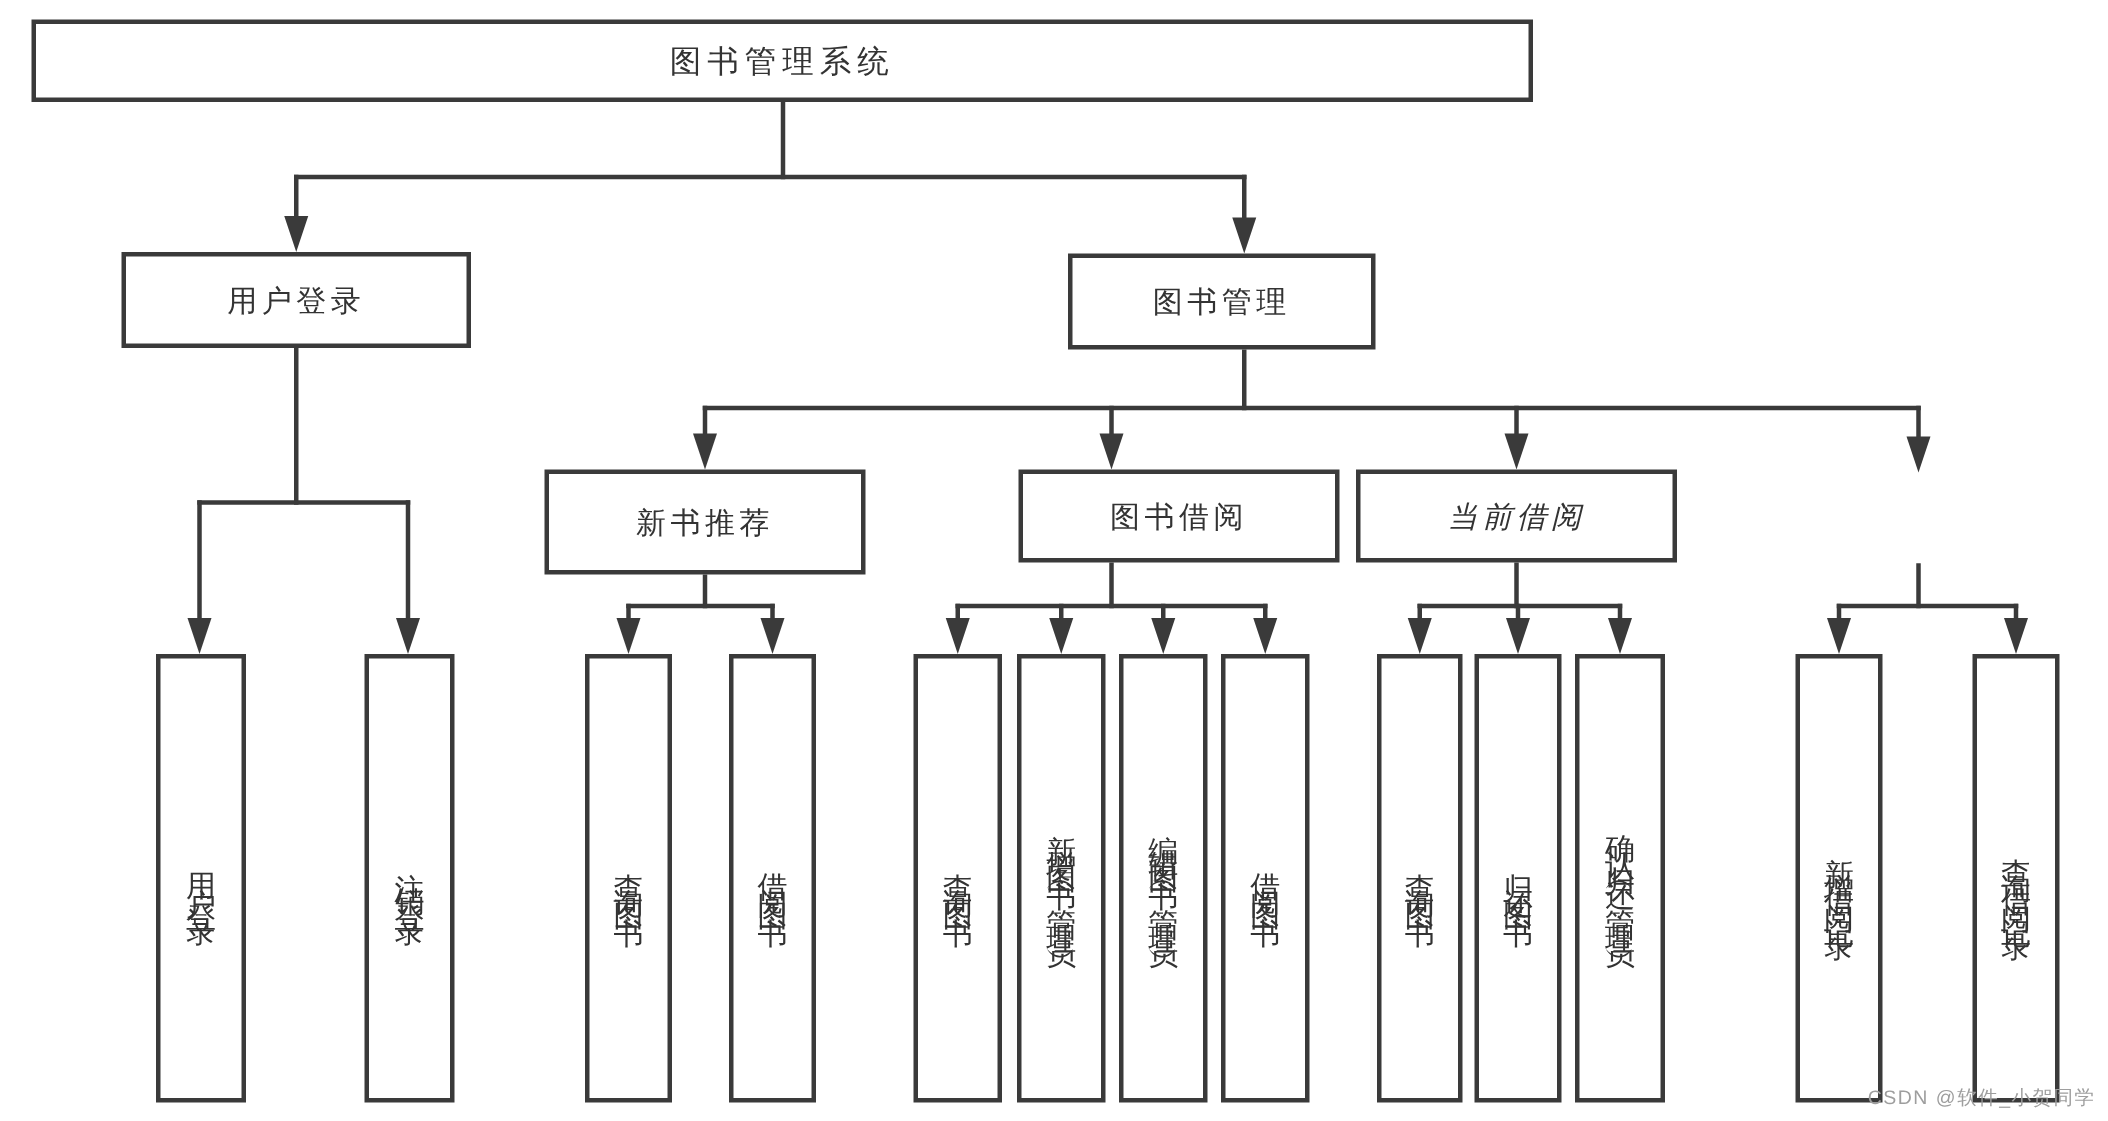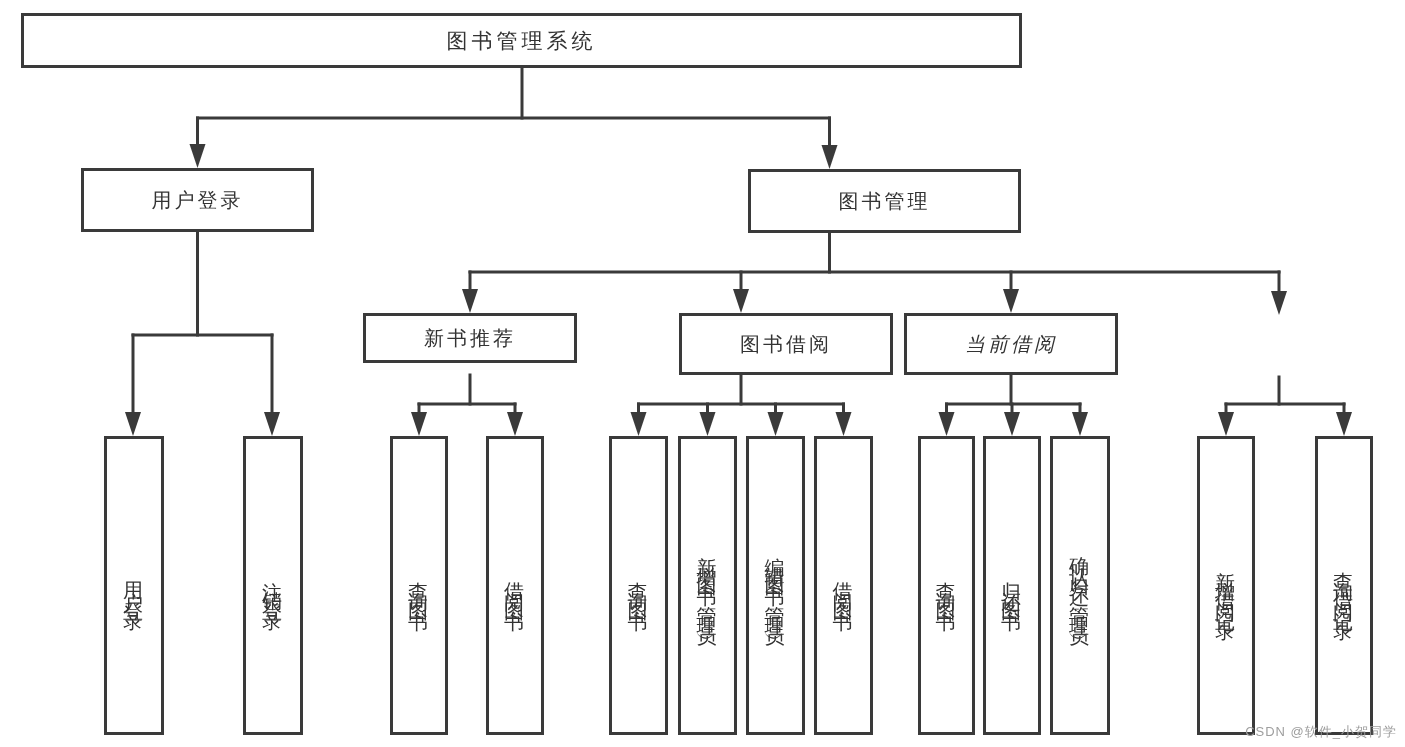--- a/index.html
+++ b/index.html
@@ -127,23 +127,23 @@
       <polygon points="1004,412 1020,412 1012,436"></polygon>
       <polygon points="1072,412 1088,412 1080,436"></polygon>
       <polygon points="1218,412 1234,412 1226,436"></polygon>
       <polygon points="1336,412 1352,412 1344,436"></polygon>
     </g>
   </svg>
 
   <div class="node root" style="left:21px; top:13px; width:1001px; height:55px;">图书管理系统</div>
 
   <div class="node" style="left:81px; top:168px; width:233px; height:64px;">用户登录</div>
-  <div class="node" style="left:748px; top:169px; width:273px; height:64px;">图书管理</div>
+  <div class="node" style="left:712px; top:169px; width:205px; height:64px;">图书管理</div>
 
-  <div class="node" style="left:363px; top:313px; width:214px; height:50px;font-family:Liberation Serif, serif;">新书推荐</div>
+  <div class="node" style="left:363px; top:313px; width:214px; height:70px;font-family:Liberation Serif, serif;">新书推荐</div>
   <div class="node" style="left:634px; top:313px; width:214px; height:62px;margin-left:45px;">图书借阅</div>
   <div class="node" style="left:904px; top:313px; width:214px; height:62px;font-style:italic;">当前借阅</div>
 
   <div class="node leaf" style="left:104px; width:60px;">用户登录</div>
   <div class="node leaf" style="left:243px; width:60px;">注销登录</div>
 
   <div class="node leaf" style="left:390px; width:58px;">查询图书</div>
   <div class="node leaf" style="left:486px; width:58px;">借阅图书</div>
 
   <div class="node leaf" style="left:609px; width:59px;">查询图书</div>

